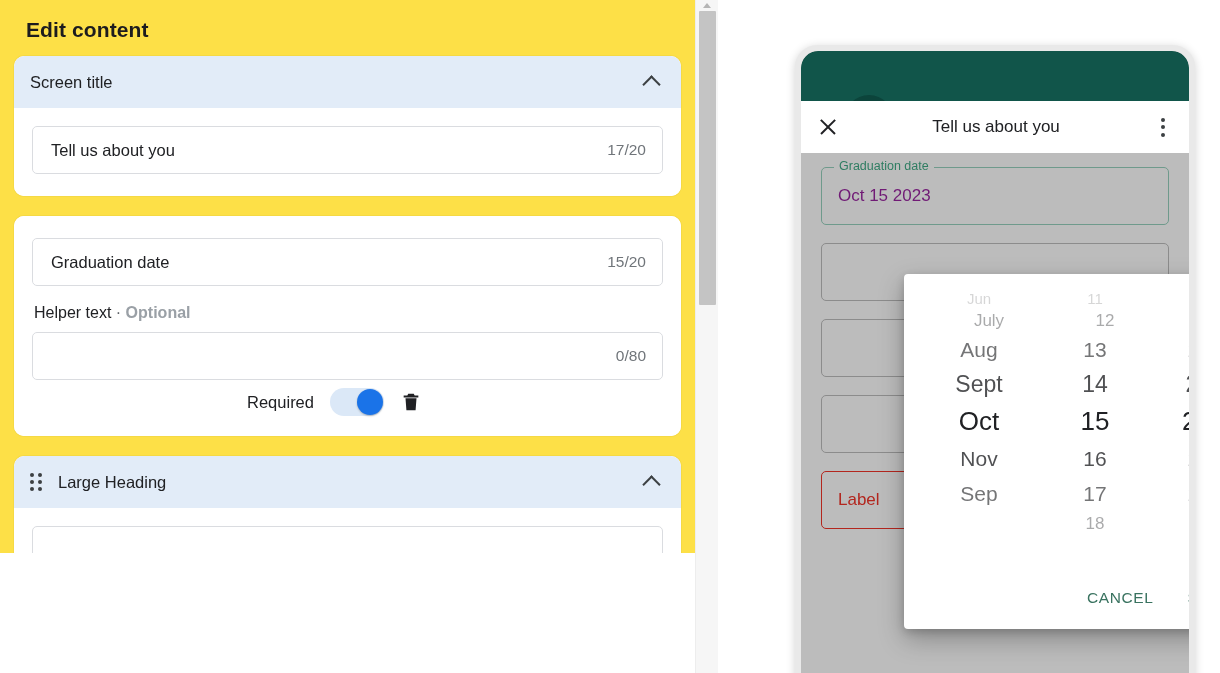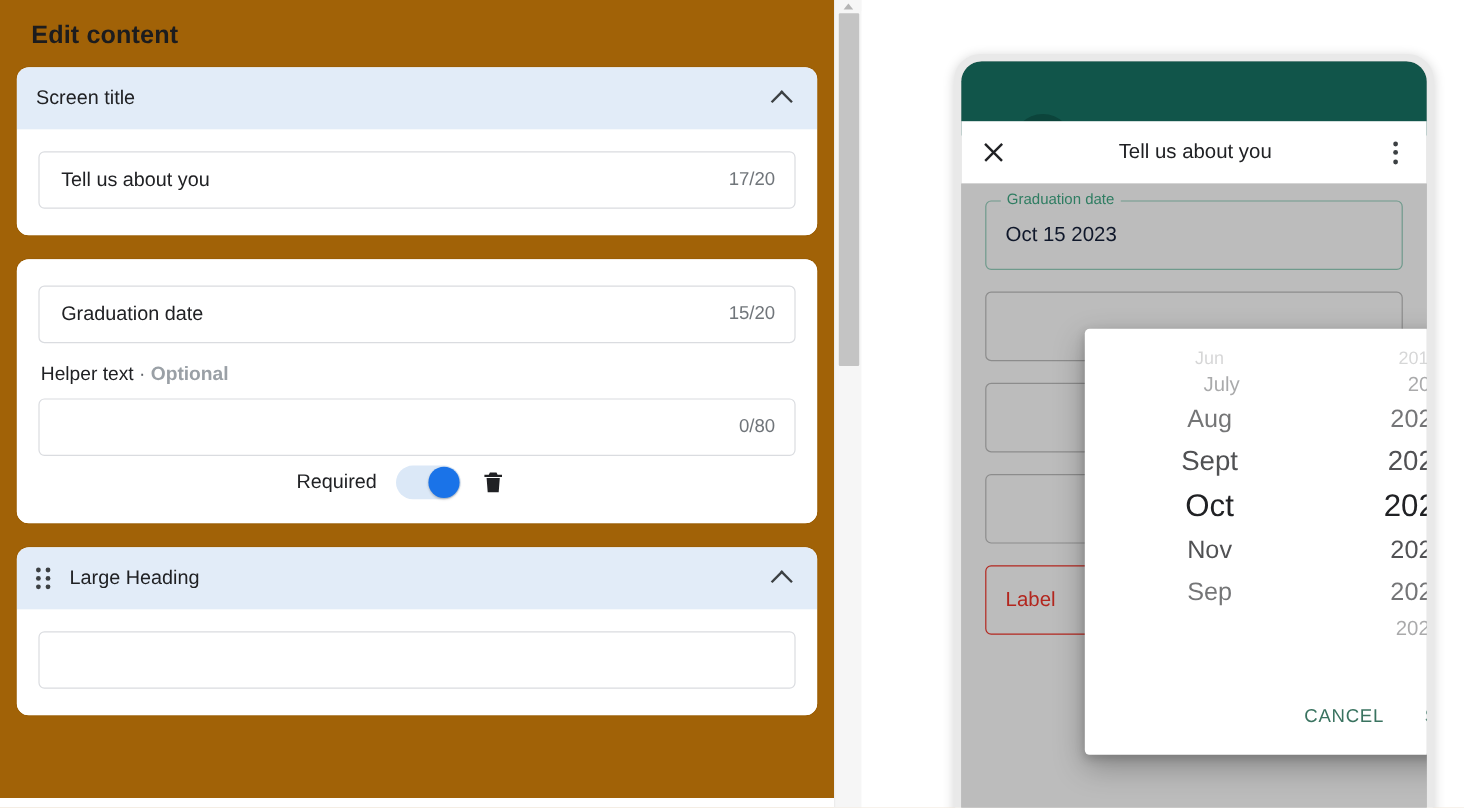--- a/index.html
+++ b/index.html
@@ -8,22 +8,22 @@
     overflow: hidden;
     background: #ffffff;
     font-family: "Liberation Sans", sans-serif;
     -webkit-font-smoothing: antialiased;
   }
   #root { position: relative; width: 1220px; height: 673px; background: #fff; }
 
   
   .editor {
     position: absolute; left: 0; top: 0;
-    width: 695px; height: 665px;
-    background: #a16207;
+    width: 695px; height: 553px;
+    background: #fde047;
     overflow: hidden;
     padding: 0 14px;
   }
   .editor-title {
     font-size: 21px; font-weight: bold; color: #1c1c1e;
     margin: 18px 0 14px 12px; letter-spacing: .1px;
   }
 
   .card {
     background: #ffffff;
@@ -154,21 +154,21 @@
 
   .m-field {
     position: relative; border: 1px solid #6f9a8c; border-radius: 5px;
     height: 58px; display:flex; align-items:center; padding: 0 16px;
     margin-bottom: 18px;
   }
   .m-field .m-legend {
     position: absolute; left: 12px; top: -9px; background: #bcbcbc;
     padding: 0 5px; font-size: 12.5px; color: #2f7d62;
   }
-  .m-field .m-val { font-size: 17px; color: #0f172a; }
+  .m-field .m-val { font-size: 17px; color: #701a75; }
   .m-heading { font-size: 26px; font-weight: bold; color: #1c1c1e; margin: 12px 0 10px 2px; }
   .m-blank { border: 1px solid #8c8c8c; border-radius: 5px; height: 58px; margin-bottom: 18px; }
   .m-field.error { border-color: #b3261e; }
   .m-field.error .m-val { color: #b3261e; }
   .icon-error {
     width: 21px; height: 21px; border-radius: 50%; border: 2px solid #b3261e;
     margin-left: auto; position: relative;
   }
   .icon-error::after {
     content:""; position:absolute; left:50%; top:3px; transform:translateX(-50%);
@@ -334,20 +334,32 @@
           <div class="wheels">
             <div class="wheel">
                 <ul id="wheel-months">
                   <li class="w0">Jun</li>
                   <li class="w1">July</li>
                   <li class="w2">Aug</li>
                   <li class="w3">Sept</li>
                   <li class="w4">Oct</li>
                   <li class="w5">Nov</li>
                   <li class="w6">Sep</li>
+                </ul>
+              </div>
+            <div class="wheel">
+                <ul id="wheel-days">
+                  <li class="w0">11</li>
+                  <li class="w1">12</li>
+                  <li class="w2">13</li>
+                  <li class="w3">14</li>
+                  <li class="w4">15</li>
+                  <li class="w5">16</li>
+                  <li class="w6">17</li>
+                  <li class="w7">18</li>
                 </ul>
               </div>
             <div class="wheel">
                 <ul id="wheel-years">
                   <li class="w0">2019</li>
                   <li class="w1">2020</li>
                   <li class="w2">2021</li>
                   <li class="w3">2022</li>
                   <li class="w4">2023</li>
                   <li class="w5">2024</li>

